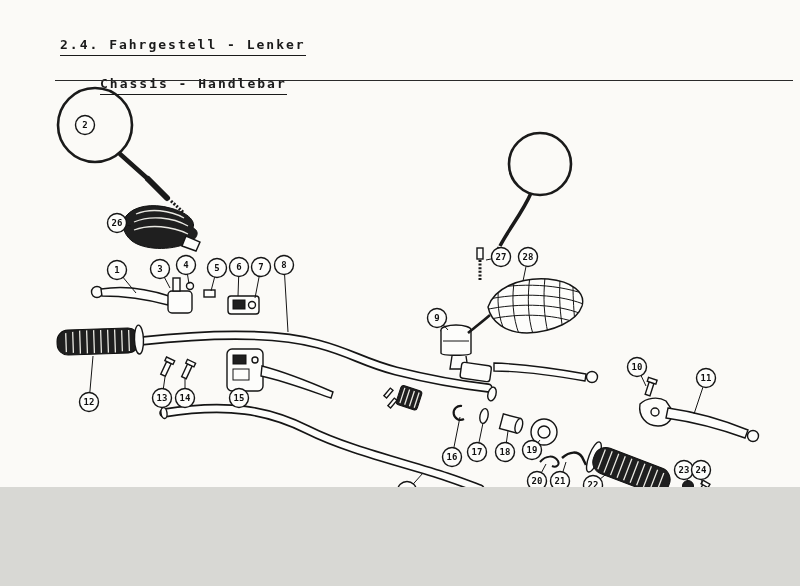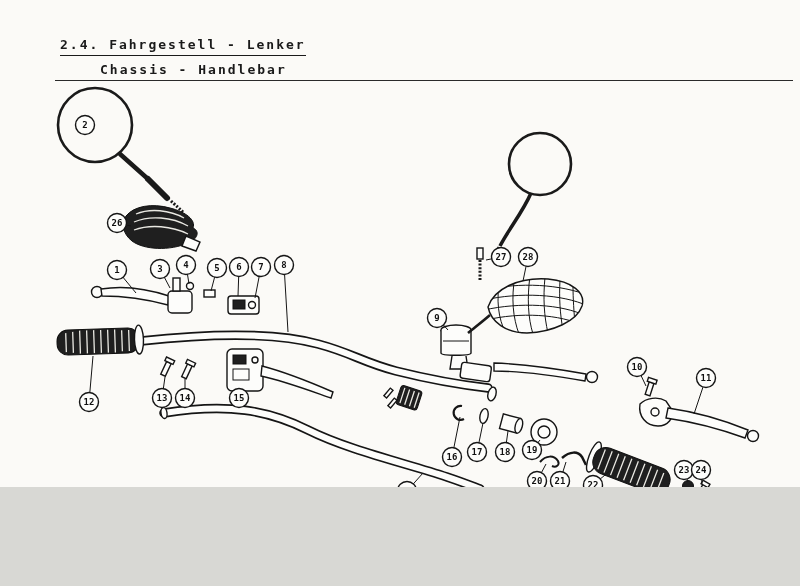--- a/index.html
+++ b/index.html
@@ -6,21 +6,21 @@
   .page{
     position:relative;width:800px;height:487px;margin:0 auto;
     background:#fbfaf7;overflow:hidden;
     font-family:"DejaVu Sans Mono",monospace;color:#1a1a1a;
   }
   .titles{position:absolute;left:60px;top:34px;line-height:19px;}
   .titles .t{
     display:inline-block;font-weight:bold;font-size:13px;letter-spacing:2px;
     border-bottom:1.5px solid #1a1a1a;padding-bottom:1px;white-space:pre;
   }
-  .t2wrap{margin-left:40px;margin-top:3px;}
+  .t2wrap{margin-left:40px;margin-top:17px;}
   .rule{position:absolute;left:55px;top:80px;width:738px;height:0;border-top:1.6px solid #2a2a2a;}
   svg.diagram{position:absolute;left:0;top:0;width:800px;height:586px;}
   .ln2{fill:none;stroke:#1a1a1a;stroke-width:2.6;}
   .ln3{fill:none;stroke:#1a1a1a;stroke-width:3.5;}
   .ln4{fill:none;stroke:#1a1a1a;stroke-width:4.5;stroke-linecap:round;}
   .ln6{fill:none;stroke:#1a1a1a;stroke-width:6;stroke-linecap:round;}
   .thread{fill:none;stroke:#1a1a1a;stroke-width:3;stroke-dasharray:2,1.6;}
   .part{fill:#fdfdfb;stroke:#151515;stroke-width:1.4;}
   .dark{fill:#1f1f1f;stroke:#111;stroke-width:1;}
   .rib{fill:none;stroke:#e9e8e2;stroke-width:1.3;}

